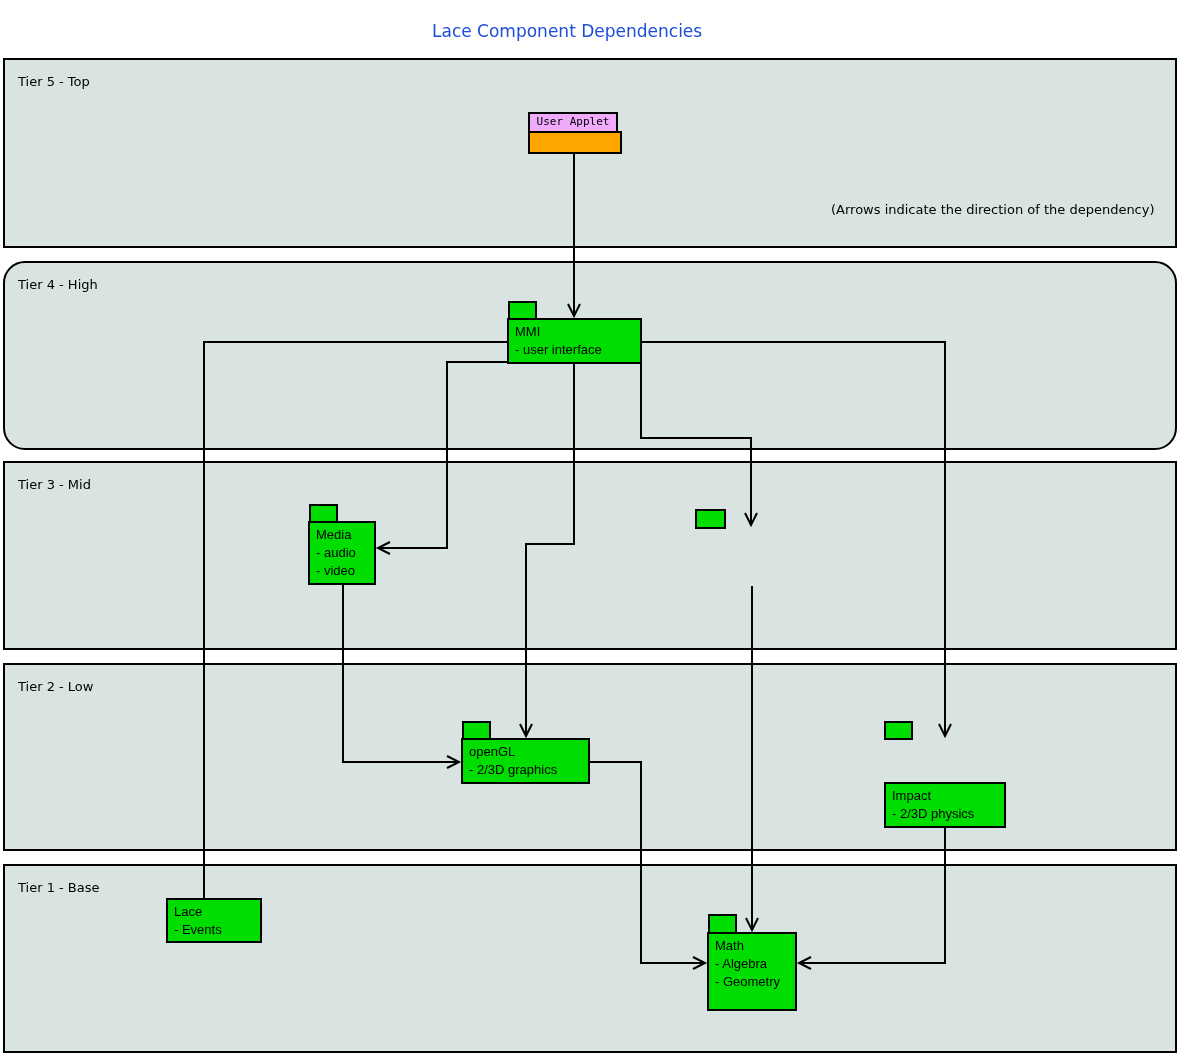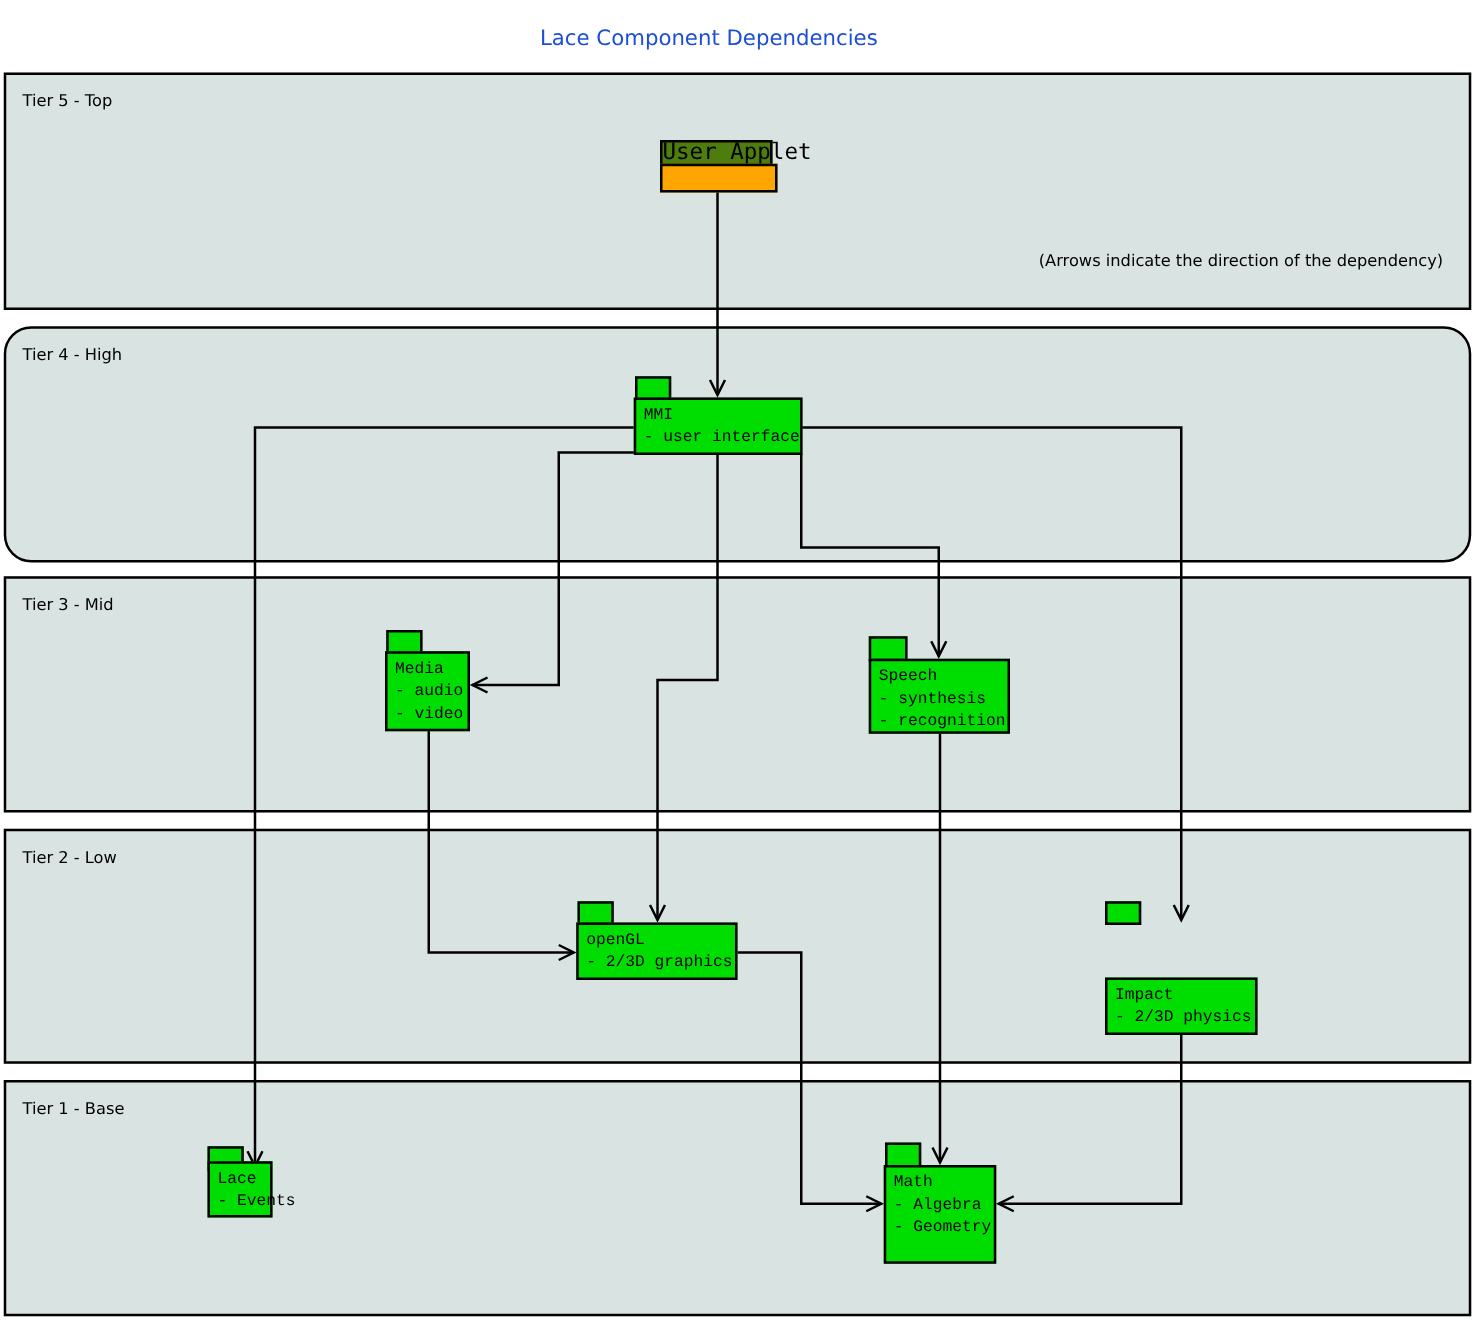--- a/index.html
+++ b/index.html
@@ -4,24 +4,24 @@
 <style>
   html,body{margin:0;padding:0;background:#ffffff;}
   .stage{position:relative;width:1182px;height:1056px;background:#ffffff;
          font-family:"DejaVu Sans","Liberation Sans",sans-serif;color:#000;overflow:hidden;}
   .diagram-title{position:absolute;left:432px;top:21px;font-size:17px;color:#1d4ed8;white-space:nowrap;}
   .tier{position:absolute;left:3px;width:1174px;background:#d9e4e2;border:2px solid #000;box-sizing:border-box;}
   .tier-label{position:absolute;left:13px;top:14px;font-size:13px;white-space:nowrap;}
   .note{position:absolute;left:831px;top:202px;font-size:13px;white-space:nowrap;}
   .pkg-tab{position:absolute;background:#00dd00;border:2px solid #000;box-sizing:border-box;}
   .pkg-body{position:absolute;background:#00dd00;border:2px solid #000;box-sizing:border-box;
-            font-family:Liberation Mono, monospace;font-size:13px;line-height:18px;
+            font-family:Liberation Sans, sans-serif;font-size:13px;line-height:18px;
             padding:3px 18px 0 6px;white-space:nowrap;}
-  .applet-label{position:absolute;background:#4d7c0f;border:2px solid #000;box-sizing:border-box;
-            font-family:"DejaVu Sans Mono","Liberation Mono",monospace;font-size:18px;line-height:16px;
+  .applet-label{position:absolute;background:#f0abfc;border:2px solid #000;box-sizing:border-box;
+            font-family:"DejaVu Sans Mono","Liberation Mono",monospace;font-size:11px;line-height:16px;
             text-align:center;white-space:nowrap;}
   .applet-body{position:absolute;background:#ffa500;border:2px solid #000;box-sizing:border-box;}
   .edges-svg{position:absolute;left:0;top:0;pointer-events:none;}
   .boxes{position:absolute;left:0;top:0;width:100%;height:100%;}
 </style>
 </head>
 <body>
 
 <div class="stage">
 
@@ -79,40 +79,35 @@
     </div>
 
     <div class="pkg-tab" style="left:309px;top:504px;width:29px;height:19px;"></div>
     <div class="pkg-body" style="left:308px;top:521px;width:68px;height:64px;">
       <div>Media</div>
       <div>- audio</div>
       <div>- video</div>
     </div>
 
     <div class="pkg-tab" style="left:695px;top:509px;width:31px;height:20px;"></div>
-    <div class="pkg-body" style="left:695px;top:527px;width:113px;height:60px;">
-      <div>Speech</div>
-      <div>- synthesis</div>
-      <div>- recognition</div>
-    </div>
 
     <div class="pkg-tab" style="left:462px;top:721px;width:29px;height:19px;"></div>
     <div class="pkg-body" style="left:461px;top:738px;width:129px;height:46px;">
       <div>openGL</div>
       <div>- 2/3D graphics</div>
     </div>
 
     <div class="pkg-tab" style="left:884px;top:721px;width:29px;height:19px;"></div>
     <div class="pkg-body" style="left:884px;top:782px;width:122px;height:46px;">
       <div>Impact</div>
       <div>- 2/3D physics</div>
     </div>
 
     <div class="pkg-tab" style="left:166px;top:917px;width:29px;height:20px;"></div>
-    <div class="pkg-body" style="left:166px;top:929px;width:52px;height:45px;">
+    <div class="pkg-body" style="left:166px;top:898px;width:96px;height:45px;">
       <div>Lace</div>
       <div>- Events</div>
     </div>
 
     <div class="pkg-tab" style="left:708px;top:914px;width:29px;height:20px;"></div>
     <div class="pkg-body" style="left:707px;top:932px;width:90px;height:79px;">
       <div>Math</div>
       <div>- Algebra</div>
       <div>- Geometry</div>
     </div>

